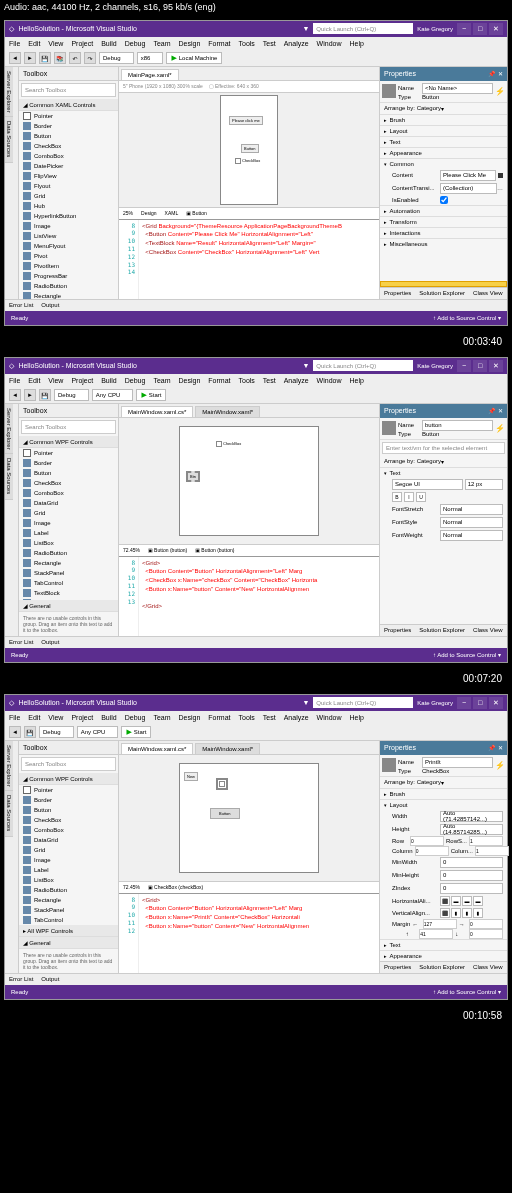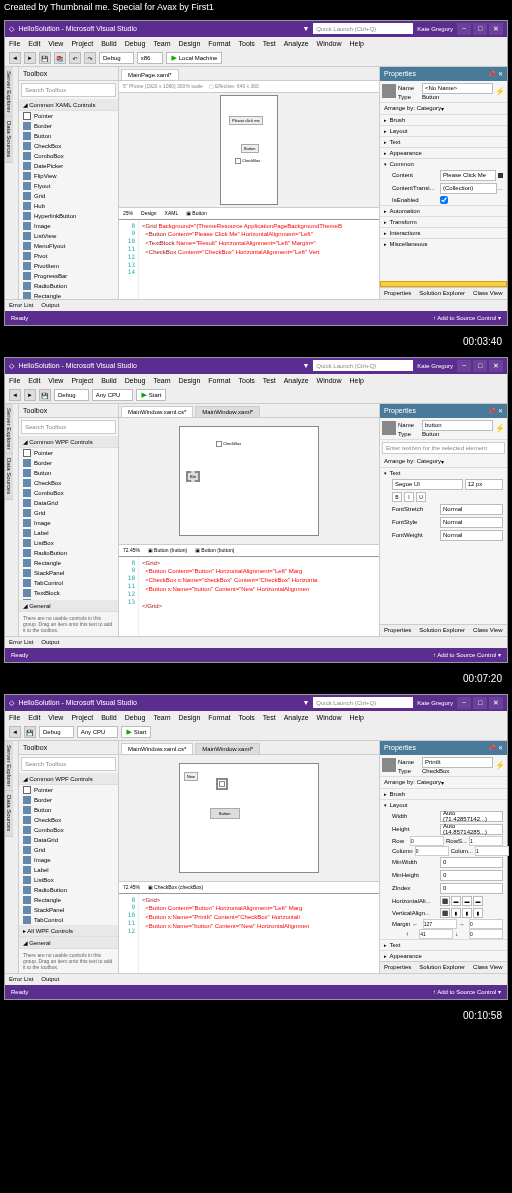--- a/index.html
+++ b/index.html
@@ -71,21 +71,21 @@
 .layout-grid span { width: 28px; }
 .layout-grid input { width: 34px; height: 10px; font-size: 5px; border: 1px solid #ccc; }
 .align-btns { display: flex; gap: 1px; }
 .align-btn { width: 10px; height: 10px; border: 1px solid #bbb; background: #fff; font-size: 5px; display: flex; align-items: center; justify-content: center; }
 .tb-note { font-size: 5px; color: #666; padding: 3px 4px; line-height: 1.2; }
 </style>
 </head>
 <body>
 
 <div class="header-text">
-  <div>Created by Thumbnail me. Special for Avax by First1</div>
+  <div>Audio: aac, 44100 Hz, 2 channels, s16, 95 kb/s (eng)</div>
 </div>
 
 <div class="vs-window">
   <div class="titlebar">
     <span style="margin-right:4px">◇</span>
     <span class="title-text">HelloSolution - Microsoft Visual Studio</span>
     <span style="margin-right:4px">▼</span>
     <div class="quick-launch">Quick Launch (Ctrl+Q)</div>
     <span class="user-badge">Kate Gregory</span>
     <div class="win-controls">

